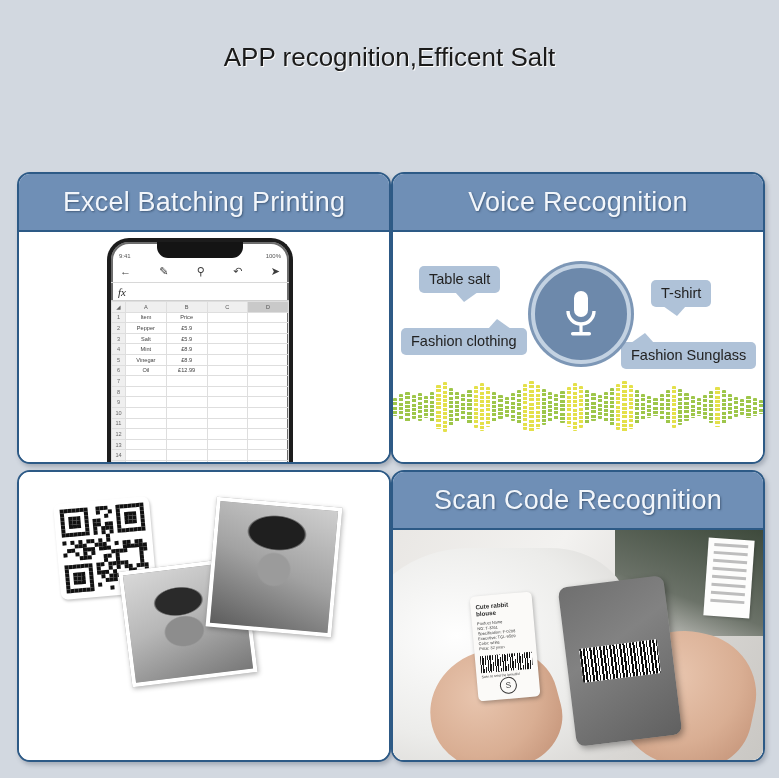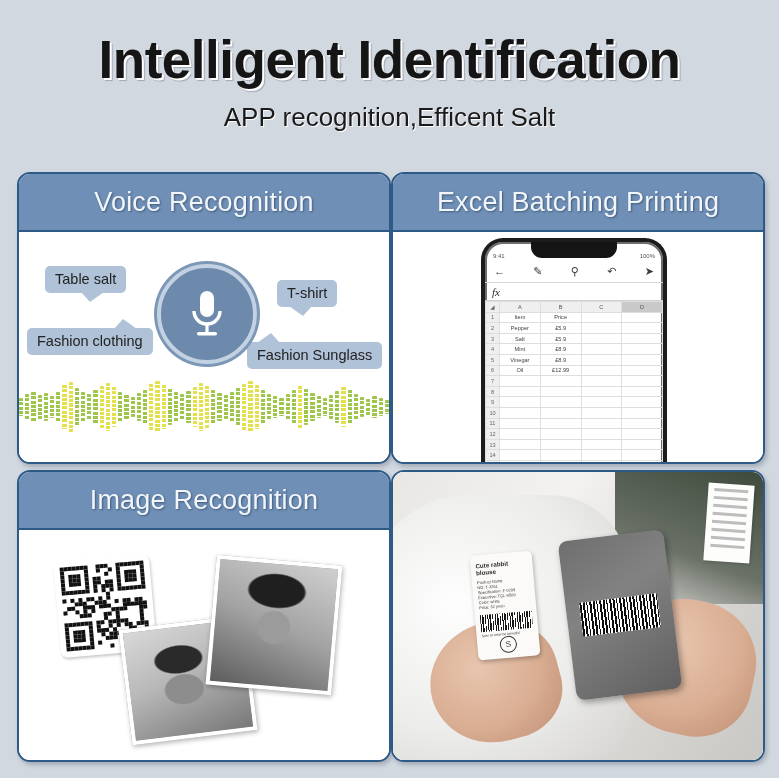--- a/index.html
+++ b/index.html
@@ -294,25 +294,167 @@
   }
   .tagstrip i {
     display: block; height: 3px; margin: 5px 6px;
     background: #bdbdbd;
   }
 </style>
 </head>
 <body>
 
 <div class="header">
-  <div class="title">Intelligent Identification</div>
   <div class="subtitle">APP recognition,Efficent Salt</div>
 </div>
 
 <div class="grid">
+
+  <div class="card">
+    <div class="card-header">
+      <span class="card-header-title">Excel Batching Printing</span>
+    </div>
+    <div class="card-body">
+      <div class="phone">
+        <div class="notch"></div>
+        <div class="phone-status">
+          <span>9:41</span>
+          <span>100%</span>
+        </div>
+        <div class="phone-toolbar">
+          <span class="tb-icon">←</span>
+          <span class="tb-icon">✎</span>
+          <span class="tb-icon">⚲</span>
+          <span class="tb-icon">↶</span>
+          <span class="tb-icon">➤</span>
+        </div>
+        <div class="formula-bar">
+          <span>fx</span>
+        </div>
+        <table class="sheet">
+          <thead>
+            <tr>
+              <th class="rowhdr">◢</th>
+              <th>A</th>
+              <th>B</th>
+              <th>C</th>
+              <th class="colD">D</th>
+            </tr>
+          </thead>
+          <tbody id="sheet-body">
+              <tr>
+                <td class="rowhdr">1</td>
+                <td class="c-item">Item</td>
+                <td class="c-item">Price</td>
+                <td></td>
+                <td></td>
+              </tr>
+              <tr>
+                <td class="rowhdr">2</td>
+                <td class="c-item">Pepper</td>
+                <td class="c-item">£5.9</td>
+                <td></td>
+                <td></td>
+              </tr>
+              <tr>
+                <td class="rowhdr">3</td>
+                <td class="c-item">Salt</td>
+                <td class="c-item">£5.9</td>
+                <td></td>
+                <td></td>
+              </tr>
+              <tr>
+                <td class="rowhdr">4</td>
+                <td class="c-item">Mint</td>
+                <td class="c-item">£8.9</td>
+                <td></td>
+                <td></td>
+              </tr>
+              <tr>
+                <td class="rowhdr">5</td>
+                <td class="c-item">Vinegar</td>
+                <td class="c-item">£8.9</td>
+                <td></td>
+                <td></td>
+              </tr>
+              <tr>
+                <td class="rowhdr">6</td>
+                <td class="c-item">Oil</td>
+                <td class="c-item">£12.99</td>
+                <td></td>
+                <td></td>
+              </tr>
+              <tr>
+                <td class="rowhdr">7</td>
+                <td class="c-item"></td>
+                <td class="c-item"></td>
+                <td></td>
+                <td></td>
+              </tr>
+              <tr>
+                <td class="rowhdr">8</td>
+                <td class="c-item"></td>
+                <td class="c-item"></td>
+                <td></td>
+                <td></td>
+              </tr>
+              <tr>
+                <td class="rowhdr">9</td>
+                <td class="c-item"></td>
+                <td class="c-item"></td>
+                <td></td>
+                <td></td>
+              </tr>
+              <tr>
+                <td class="rowhdr">10</td>
+                <td class="c-item"></td>
+                <td class="c-item"></td>
+                <td></td>
+                <td></td>
+              </tr>
+              <tr>
+                <td class="rowhdr">11</td>
+                <td class="c-item"></td>
+                <td class="c-item"></td>
+                <td></td>
+                <td></td>
+              </tr>
+              <tr>
+                <td class="rowhdr">12</td>
+                <td class="c-item"></td>
+                <td class="c-item"></td>
+                <td></td>
+                <td></td>
+              </tr>
+              <tr>
+                <td class="rowhdr">13</td>
+                <td class="c-item"></td>
+                <td class="c-item"></td>
+                <td></td>
+                <td></td>
+              </tr>
+              <tr>
+                <td class="rowhdr">14</td>
+                <td class="c-item"></td>
+                <td class="c-item"></td>
+                <td></td>
+                <td></td>
+              </tr>
+              <tr>
+                <td class="rowhdr">15</td>
+                <td class="c-item"></td>
+                <td class="c-item"></td>
+                <td></td>
+                <td></td>
+              </tr>
+            </tbody>
+        </table>
+      </div>
+    </div>
+  </div>
 
   <div class="card">
     <div class="card-header">
       <span class="card-header-title">Voice Recognition</span>
     </div>
     <div class="card-body">
       <div class="bubble b1">Table salt</div>
       <div class="bubble b2">T-shirt</div>
       <div class="bubble b3">Fashion clothing</div>
       <div class="bubble b4">Fashion Sunglass</div>
@@ -385,166 +527,20 @@
           <div class="wf-bar" style="height: 20px; color: rgb(158, 198, 74);"></div>
           <div class="wf-bar" style="height: 16px; color: rgb(158, 198, 74);"></div>
           <div class="wf-bar" style="height: 22px; color: rgb(158, 198, 74);"></div>
           <div class="wf-bar" style="height: 18px; color: rgb(158, 198, 74);"></div>
           <div class="wf-bar" style="height: 14px; color: rgb(158, 198, 74);"></div>
         </div>
     </div>
   </div>
 
   <div class="card">
-    <div class="card-header">
-      <span class="card-header-title">Excel Batching Printing</span>
-    </div>
-    <div class="card-body">
-      <div class="phone">
-        <div class="notch"></div>
-        <div class="phone-status">
-          <span>9:41</span>
-          <span>100%</span>
-        </div>
-        <div class="phone-toolbar">
-          <span class="tb-icon">←</span>
-          <span class="tb-icon">✎</span>
-          <span class="tb-icon">⚲</span>
-          <span class="tb-icon">↶</span>
-          <span class="tb-icon">➤</span>
-        </div>
-        <div class="formula-bar">
-          <span>fx</span>
-        </div>
-        <table class="sheet">
-          <thead>
-            <tr>
-              <th class="rowhdr">◢</th>
-              <th>A</th>
-              <th>B</th>
-              <th>C</th>
-              <th class="colD">D</th>
-            </tr>
-          </thead>
-          <tbody id="sheet-body">
-              <tr>
-                <td class="rowhdr">1</td>
-                <td class="c-item">Item</td>
-                <td class="c-item">Price</td>
-                <td></td>
-                <td></td>
-              </tr>
-              <tr>
-                <td class="rowhdr">2</td>
-                <td class="c-item">Pepper</td>
-                <td class="c-item">£5.9</td>
-                <td></td>
-                <td></td>
-              </tr>
-              <tr>
-                <td class="rowhdr">3</td>
-                <td class="c-item">Salt</td>
-                <td class="c-item">£5.9</td>
-                <td></td>
-                <td></td>
-              </tr>
-              <tr>
-                <td class="rowhdr">4</td>
-                <td class="c-item">Mint</td>
-                <td class="c-item">£8.9</td>
-                <td></td>
-                <td></td>
-              </tr>
-              <tr>
-                <td class="rowhdr">5</td>
-                <td class="c-item">Vinegar</td>
-                <td class="c-item">£8.9</td>
-                <td></td>
-                <td></td>
-              </tr>
-              <tr>
-                <td class="rowhdr">6</td>
-                <td class="c-item">Oil</td>
-                <td class="c-item">£12.99</td>
-                <td></td>
-                <td></td>
-              </tr>
-              <tr>
-                <td class="rowhdr">7</td>
-                <td class="c-item"></td>
-                <td class="c-item"></td>
-                <td></td>
-                <td></td>
-              </tr>
-              <tr>
-                <td class="rowhdr">8</td>
-                <td class="c-item"></td>
-                <td class="c-item"></td>
-                <td></td>
-                <td></td>
-              </tr>
-              <tr>
-                <td class="rowhdr">9</td>
-                <td class="c-item"></td>
-                <td class="c-item"></td>
-                <td></td>
-                <td></td>
-              </tr>
-              <tr>
-                <td class="rowhdr">10</td>
-                <td class="c-item"></td>
-                <td class="c-item"></td>
-                <td></td>
-                <td></td>
-              </tr>
-              <tr>
-                <td class="rowhdr">11</td>
-                <td class="c-item"></td>
-                <td class="c-item"></td>
-                <td></td>
-                <td></td>
-              </tr>
-              <tr>
-                <td class="rowhdr">12</td>
-                <td class="c-item"></td>
-                <td class="c-item"></td>
-                <td></td>
-                <td></td>
-              </tr>
-              <tr>
-                <td class="rowhdr">13</td>
-                <td class="c-item"></td>
-                <td class="c-item"></td>
-                <td></td>
-                <td></td>
-              </tr>
-              <tr>
-                <td class="rowhdr">14</td>
-                <td class="c-item"></td>
-                <td class="c-item"></td>
-                <td></td>
-                <td></td>
-              </tr>
-              <tr>
-                <td class="rowhdr">15</td>
-                <td class="c-item"></td>
-                <td class="c-item"></td>
-                <td></td>
-                <td></td>
-              </tr>
-            </tbody>
-        </table>
-      </div>
-    </div>
-  </div>
-
-  <div class="card">
-    <div class="card-header">
-      <span class="card-header-title">Image Recognition</span>
-    </div>
     <div class="card-body">
       <div class="qr">
         <div class="qr-grid" id="qr-grid">
             <i></i>
             <i></i>
             <i></i>
             <i></i>
             <i></i>
             <i></i>
             <i></i>
@@ -987,20 +983,23 @@
       <div class="photo p1">
         <div class="face f1"></div>
       </div>
       <div class="photo p2">
         <div class="face f2"></div>
       </div>
     </div>
   </div>
 
   <div class="card">
+    <div class="card-header">
+      <span class="card-header-title">Scan Code Recognition</span>
+    </div>
     <div class="card-body">
       <div class="scan-scene">
         <div class="scan-dark"></div>
         <div class="scan-shirt"></div>
         <div class="tagstrip">
           <i></i>
             <i></i>
             <i></i>
             <i></i>
             <i></i>

